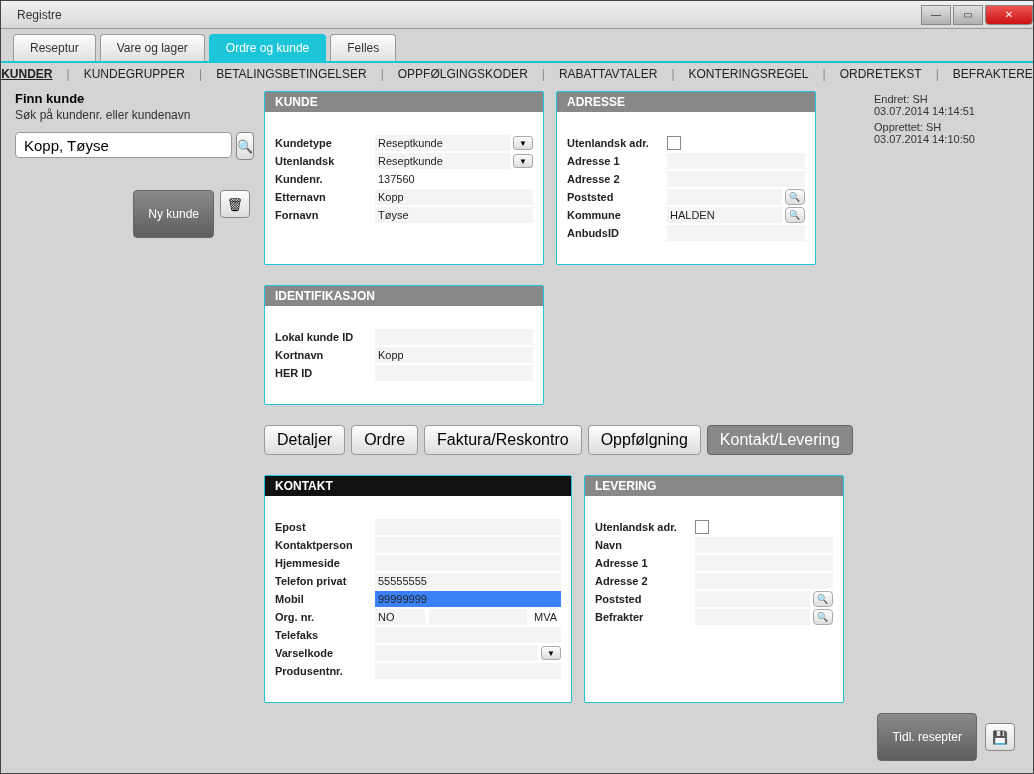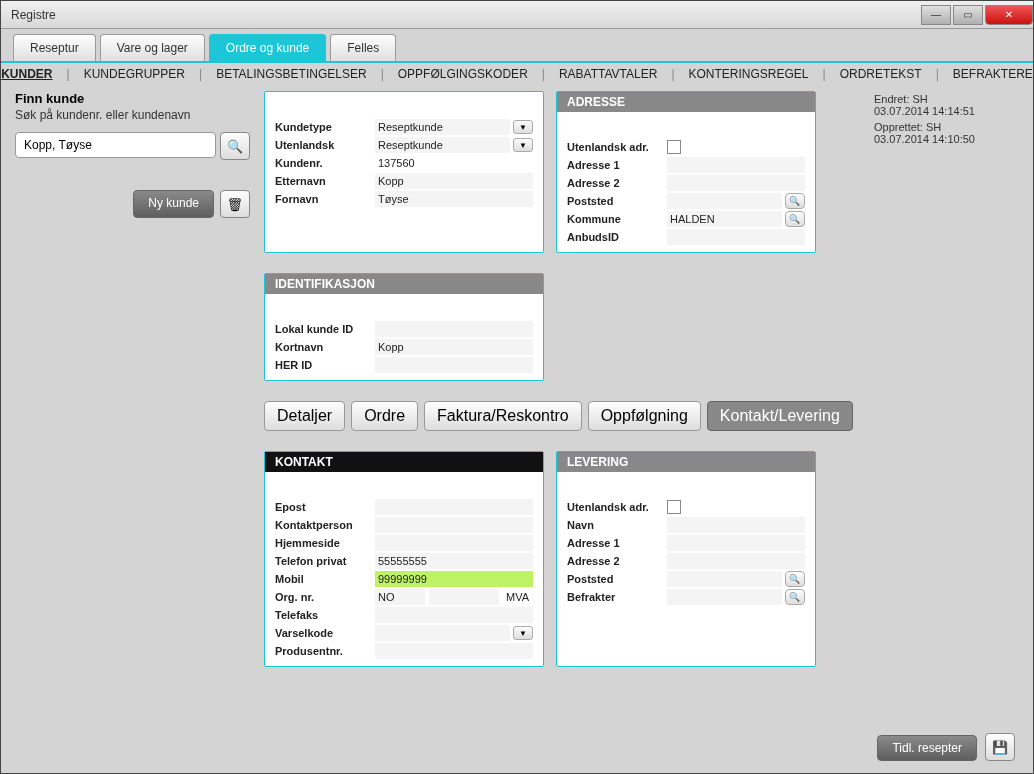--- a/index.html
+++ b/index.html
@@ -1,60 +1,60 @@
 <!DOCTYPE html>
 <html><head>
 <meta charset="utf-8">
 <style>
 * { box-sizing: border-box; margin: 0; padding: 0; font-family: Arial, sans-serif; }
 body { background: #d4d4d4; overflow: hidden; }
 .window { width: 1034px; height: 774px; background: #d4d4d4; display: flex; flex-direction: column; border: 1px solid #444; }
-.titlebar { height: 28px; background: linear-gradient(#f0f0f0, #d8d8d8); display: flex; align-items: center; padding: 0 0 0 10px; font-size: 12px; color: #333; border-bottom: 1px solid #999; }
+.titlebar { height: 28px; background: linear-gradient(#f0f0f0, #d8d8d8); display: flex; align-items: center; padding: 0 0 0 16px; font-size: 12px; color: #333; border-bottom: 1px solid #999; }
 .titlebar-text { flex: 1; }
 .win-btns { display: flex; }
 .win-btn { width: 30px; height: 20px; margin-left: 2px; background: linear-gradient(#e0e0e0,#b0b0b0); border: 1px solid #888; display:flex;align-items:center;justify-content:center;font-size:10px; cursor:pointer; }
 .win-close { width: 48px; background: linear-gradient(#e55,#c11); color:#fff; border-radius: 0 0 4px 4px;}
 .main-tabs { display: flex; align-items: flex-end; height: 34px; padding: 6px 12px 0 12px; gap: 4px; border-bottom: 2px solid #1cc5d8; }
 .main-tab { padding: 6px 16px; background: linear-gradient(#fefefe,#e0e0e0); border: 1px solid #999; border-bottom: none; border-radius: 4px 4px 0 0; font-size: 12px; color:#333; cursor:pointer; }
 .main-tab.active { background: #1cc5d8; color: #fff; border-color:#1cc5d8; }
 .subnav { display: flex; gap: 14px; padding: 4px 16px; font-size: 12px; color:#222;justify-content:center; }
 .subnav-item { cursor:pointer; }
 .subnav-item.active { font-weight: bold; text-decoration: underline; }
 .subnav-sep { color:#888; }
 .content { flex: 1; display: flex; padding: 6px 14px 0 14px; gap: 14px; position:relative; }
 .left-col { width: 235px; }
 .mid-col { flex: 1; display:flex; gap:12px; flex-wrap:wrap; align-content:flex-start; }
 .right-col { width: 145px; font-size: 11px; color:#333; padding-top:2px;}
 .search-title { font-weight: bold; font-size: 13px; margin-bottom: 2px; }
 .search-sub { font-size: 12px; color:#333; margin-bottom: 10px;}
 .search-row { display:flex; gap:4px; }
-.search-input { flex:1; height:26px; border:1px solid #999; border-radius:4px; padding:0 8px; font-size:12px; background:#fff; }
+.search-input { flex:1; height:26px; border:1px solid #999; border-radius:4px; padding:0 8px; font-size:15px; background:#fff; }
 .icon-btn { width:30px; height:28px; border:1px solid #888; border-radius:4px; background:linear-gradient(#fdfdfd,#ddd); display:flex;align-items:center;justify-content:center; cursor:pointer; font-size:13px;}
 .btn-row { display:flex; gap:6px; justify-content:flex-end; margin-top:30px;}
-.btn { padding:5px 14px; border:1px solid #666; border-radius:4px; background:linear-gradient(#8a8a8a,#5e5e5e); color:#fff; font-size:12px; cursor:pointer; }
+.btn { padding:16px 14px; border:1px solid #666; border-radius:4px; background:linear-gradient(#8a8a8a,#5e5e5e); color:#fff; font-size:12px; cursor:pointer; }
 .panel { border:1px solid #1cc5d8; border-radius:2px; background:#fff; font-size:12px; }
 .panel-header { background:#888; color:#fff; font-weight:bold; padding:3px 10px; font-size:12px; }
 .panel-header.dark { background:#111; }
-.panel-body { padding:6px 10px;margin-top:20px; }
+.panel-body { padding:22px 10px; }
 .field-row { display:flex; align-items:center; min-height:18px; }
 .field-label { width: 100px; font-weight:bold; color:#222; font-size:11px; }
 .field-val { flex:1; font-size:11px; color:#222; background:#f4f4f4; height:16px; padding:0 3px; display:flex; align-items:center;}
 .field-val.nobg { background:transparent; }
-.field-val.hl { background:#bef264;text-align:right; }
+.field-val.hl { background:#3b82f6;text-align:right; }
 .mini-icon-btn { width:20px; height:16px; border:1px solid #aaa; border-radius:4px; background:linear-gradient(#fdfdfd,#ddd); display:flex; align-items:center; justify-content:center; font-size:9px; cursor:pointer; margin-left:3px;}
 .dropdown-icon { width:20px; height:14px; border:1px solid #aaa; border-radius:3px; background:linear-gradient(#fdfdfd,#ddd); display:flex; align-items:center; justify-content:center; font-size:8px; cursor:pointer; margin-left:3px;}
 .sub-tabs { display:flex; gap:6px; width:100%; margin-top:8px;}
 .sub-tab { padding:5px 12px; background:linear-gradient(#fefefe,#ddd); border:1px solid #999; border-radius:4px; font-size:16px; cursor:pointer; }
 .sub-tab.active { background:#888; color:#fff; border-color:#666; }
-.footer { position:absolute; bottom:12px; right:18px; display:flex; gap:8px; align-items:flex-end;}
+.footer { position:absolute; bottom:12px; right:18px; display:flex; gap:8px; align-items:center;}
 .checkbox { width:14px; height:14px; border:1px solid #888; background:#fff; display:inline-block; }
 .kunde-panel { width: 280px; }
 .address-panel { width: 260px; }
 .ident-panel { width: 280px; }
-.kontakt-panel { width: 280px; }
+.kontakt-panel { width: 308px; }
 .lever-panel { width: 260px; }
 .row-gap { display:flex; gap:12px; width:100%; }
 </style>
 </head>
 <body>
 
 <div class="window">
   <div class="titlebar">
     <span class="titlebar-text">Registre</span>
     <div class="win-btns">
@@ -105,20 +105,21 @@
         <div class="icon-btn">
             <span>🗑</span>
           </div>
       </div>
     </div>
 
     <div class="mid-col">
       <div class="row-gap">
 
         <div class="panel kunde-panel">
+          <div class="panel-header">KUNDE</div>
           <div class="panel-body">
             <div class="field-row">
                 <div class="field-label">Kundetype</div>
                 <div class="field-val">Reseptkunde</div>
                 <div class="dropdown-icon">▼</div>
               </div>
             <div class="field-row">
                 <div class="field-label">Utenlandsk</div>
                 <div class="field-val">Reseptkunde</div>
                 <div class="dropdown-icon">▼</div>

